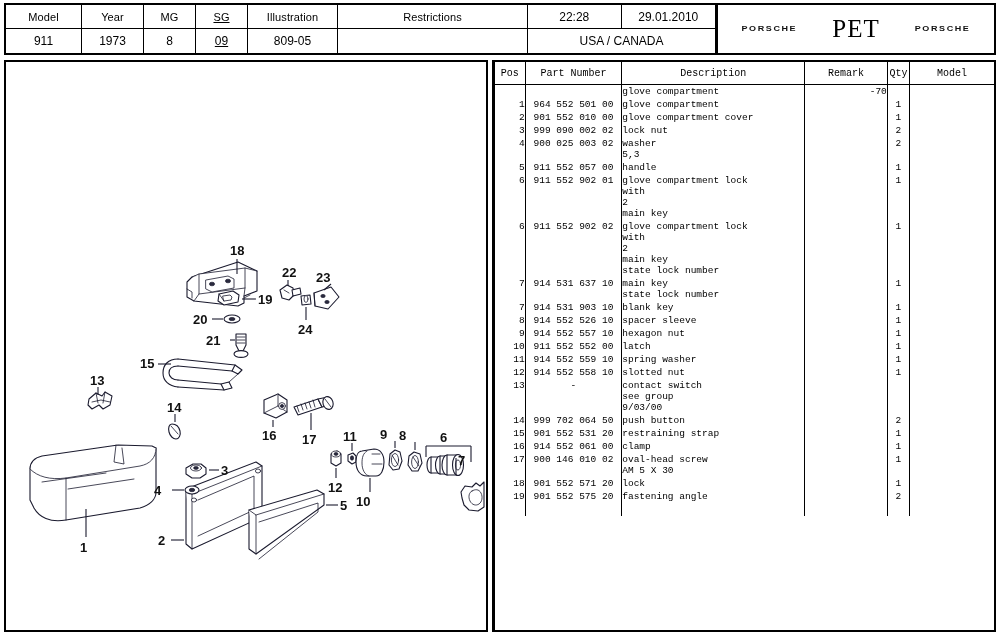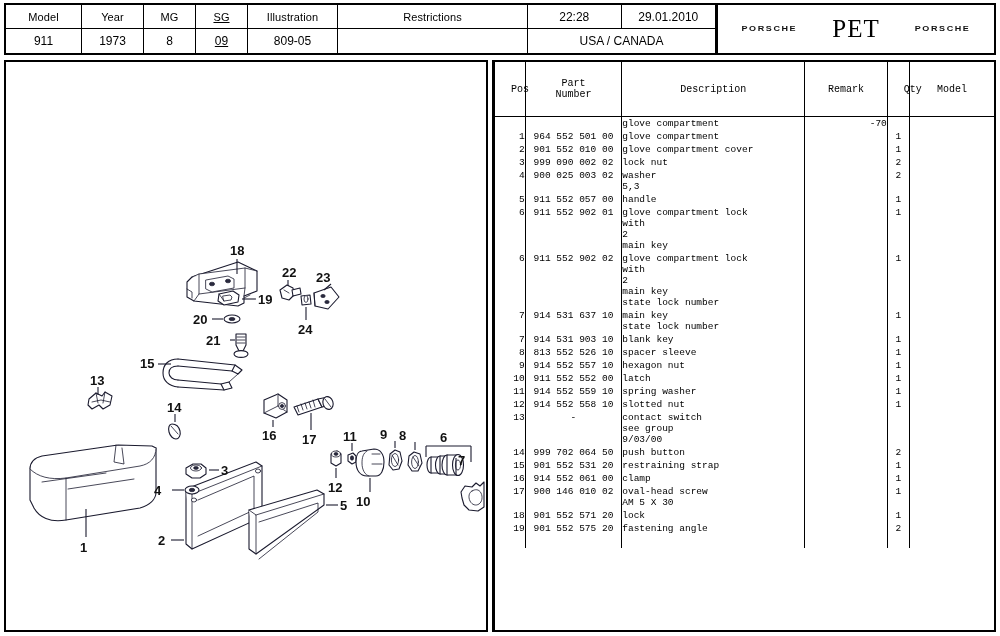--- a/index.html
+++ b/index.html
@@ -152,21 +152,21 @@
     table-layout: fixed;
   }
   table.parts th {
     font-weight: normal;
     font-size: 10px;
     height: 22px;
     border-bottom: 1px solid #000;
     border-right: 1px solid #000;
     text-align: center;
     vertical-align: middle;
-    padding: 16px;
+    padding: 0;
   }
   table.parts th:last-child { border-right: none; }
   table.parts td {
     border-right: 1px solid #000;
     vertical-align: top;
     padding: 1px 0 1px 0;
     line-height: 11px;
     white-space: pre-line;
   }
   table.parts td:last-child { border-right: none; }
@@ -594,21 +594,21 @@
           <tr>
             <td class="pos">7</td>
             <td class="part">914 531 903 10</td>
             <td class="desc">blank key</td>
             <td class="rem"></td>
             <td class="qty">1</td>
             <td class="mod"></td>
           </tr>
           <tr>
             <td class="pos">8</td>
-            <td class="part">813 552 526 10</td>
+            <td class="part">914 552 526 10</td>
             <td class="desc">spacer sleeve</td>
             <td class="rem"></td>
             <td class="qty">1</td>
             <td class="mod"></td>
           </tr>
           <tr>
             <td class="pos">9</td>
             <td class="part">914 552 557 10</td>
             <td class="desc">hexagon nut</td>
             <td class="rem"></td>

